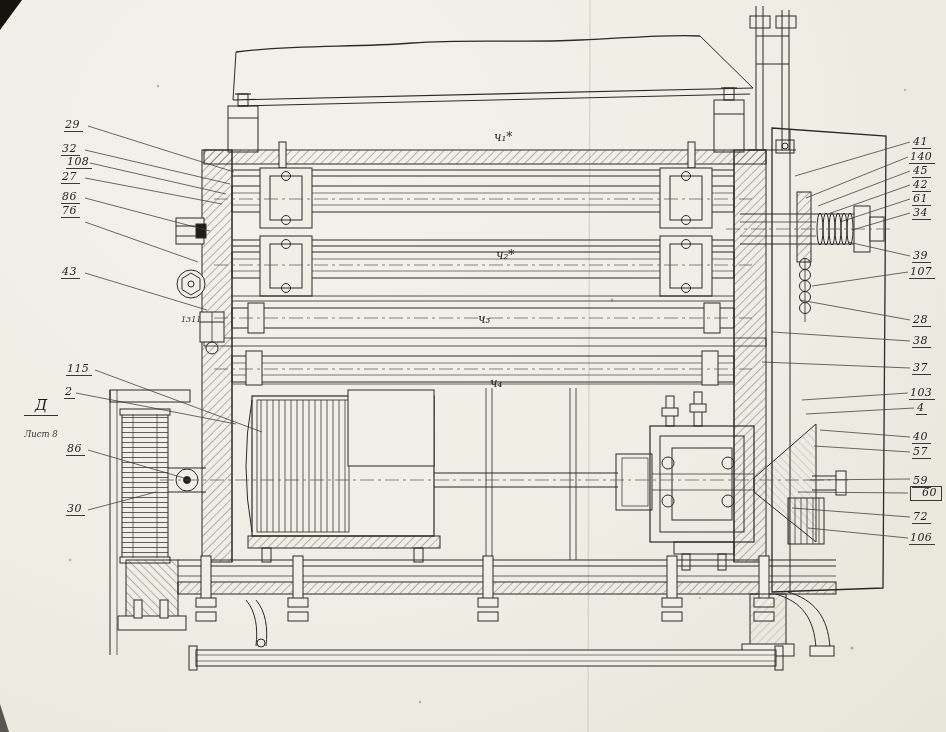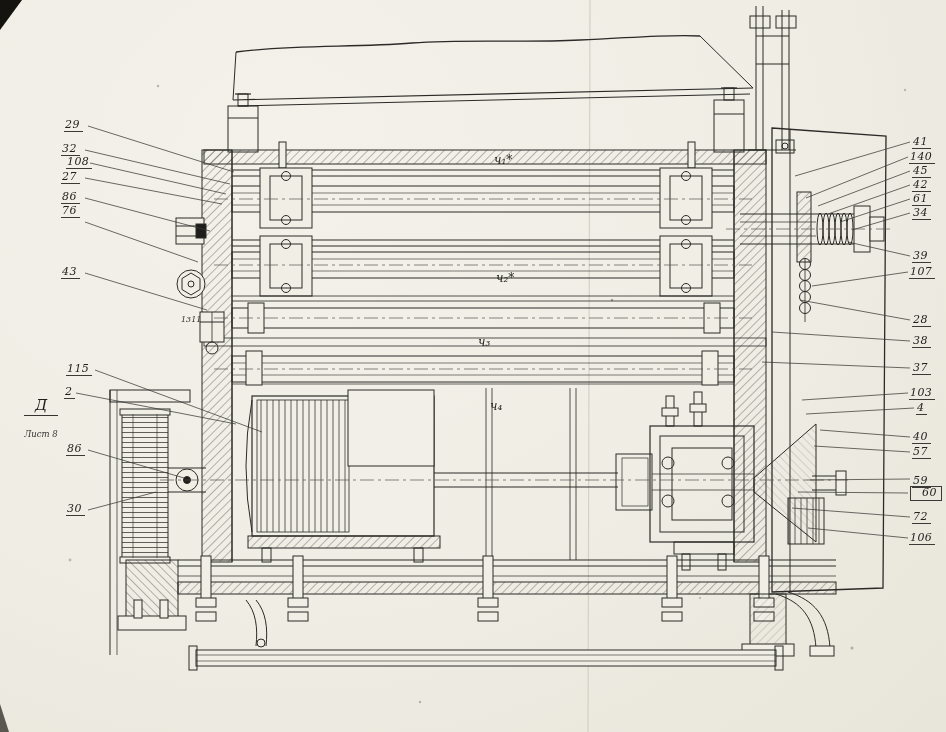--- a/index.html
+++ b/index.html
@@ -9,21 +9,21 @@
     background:radial-gradient(ellipse at 30% 20%, #f3f1e9 0%, #efede4 55%, #e8e6da 100%);
   }
   .sheet svg{position:absolute;left:0;top:0}
   .callout{
     position:absolute;font:italic 11px "DejaVu Serif", serif;color:#1f1e1b;
     border-bottom:1px solid #3a3935;line-height:12px;padding:0 3px 0 1px;letter-spacing:.4px;
     white-space:nowrap;
   }
   .callout.boxed{border:1px solid #3a3935;padding:0 4px 1px 11px}
   .axis-label{
-    position:absolute;font:italic 12px "DejaVu Serif", serif;color:#1f1e1b;white-space:nowrap;margin-top:23px;
+    position:absolute;font:italic 12px "DejaVu Serif", serif;color:#1f1e1b;white-space:nowrap;
   }
   .stamp{position:absolute;font:italic 8px "DejaVu Serif", serif;color:#33322e}
   .view-label{position:absolute;left:24px;top:396px;text-align:center;width:34px}
   .view-letter{display:block;font:italic 15px "DejaVu Serif", serif;color:#1f1e1b;border-bottom:1px solid #33322e;padding-bottom:1px}
   .view-sheet{display:block;font:italic 8.5px "DejaVu Serif", serif;color:#33322e;margin-top:13px}
 </style>
 </head>
 <body>
 
 <div class="sheet">

